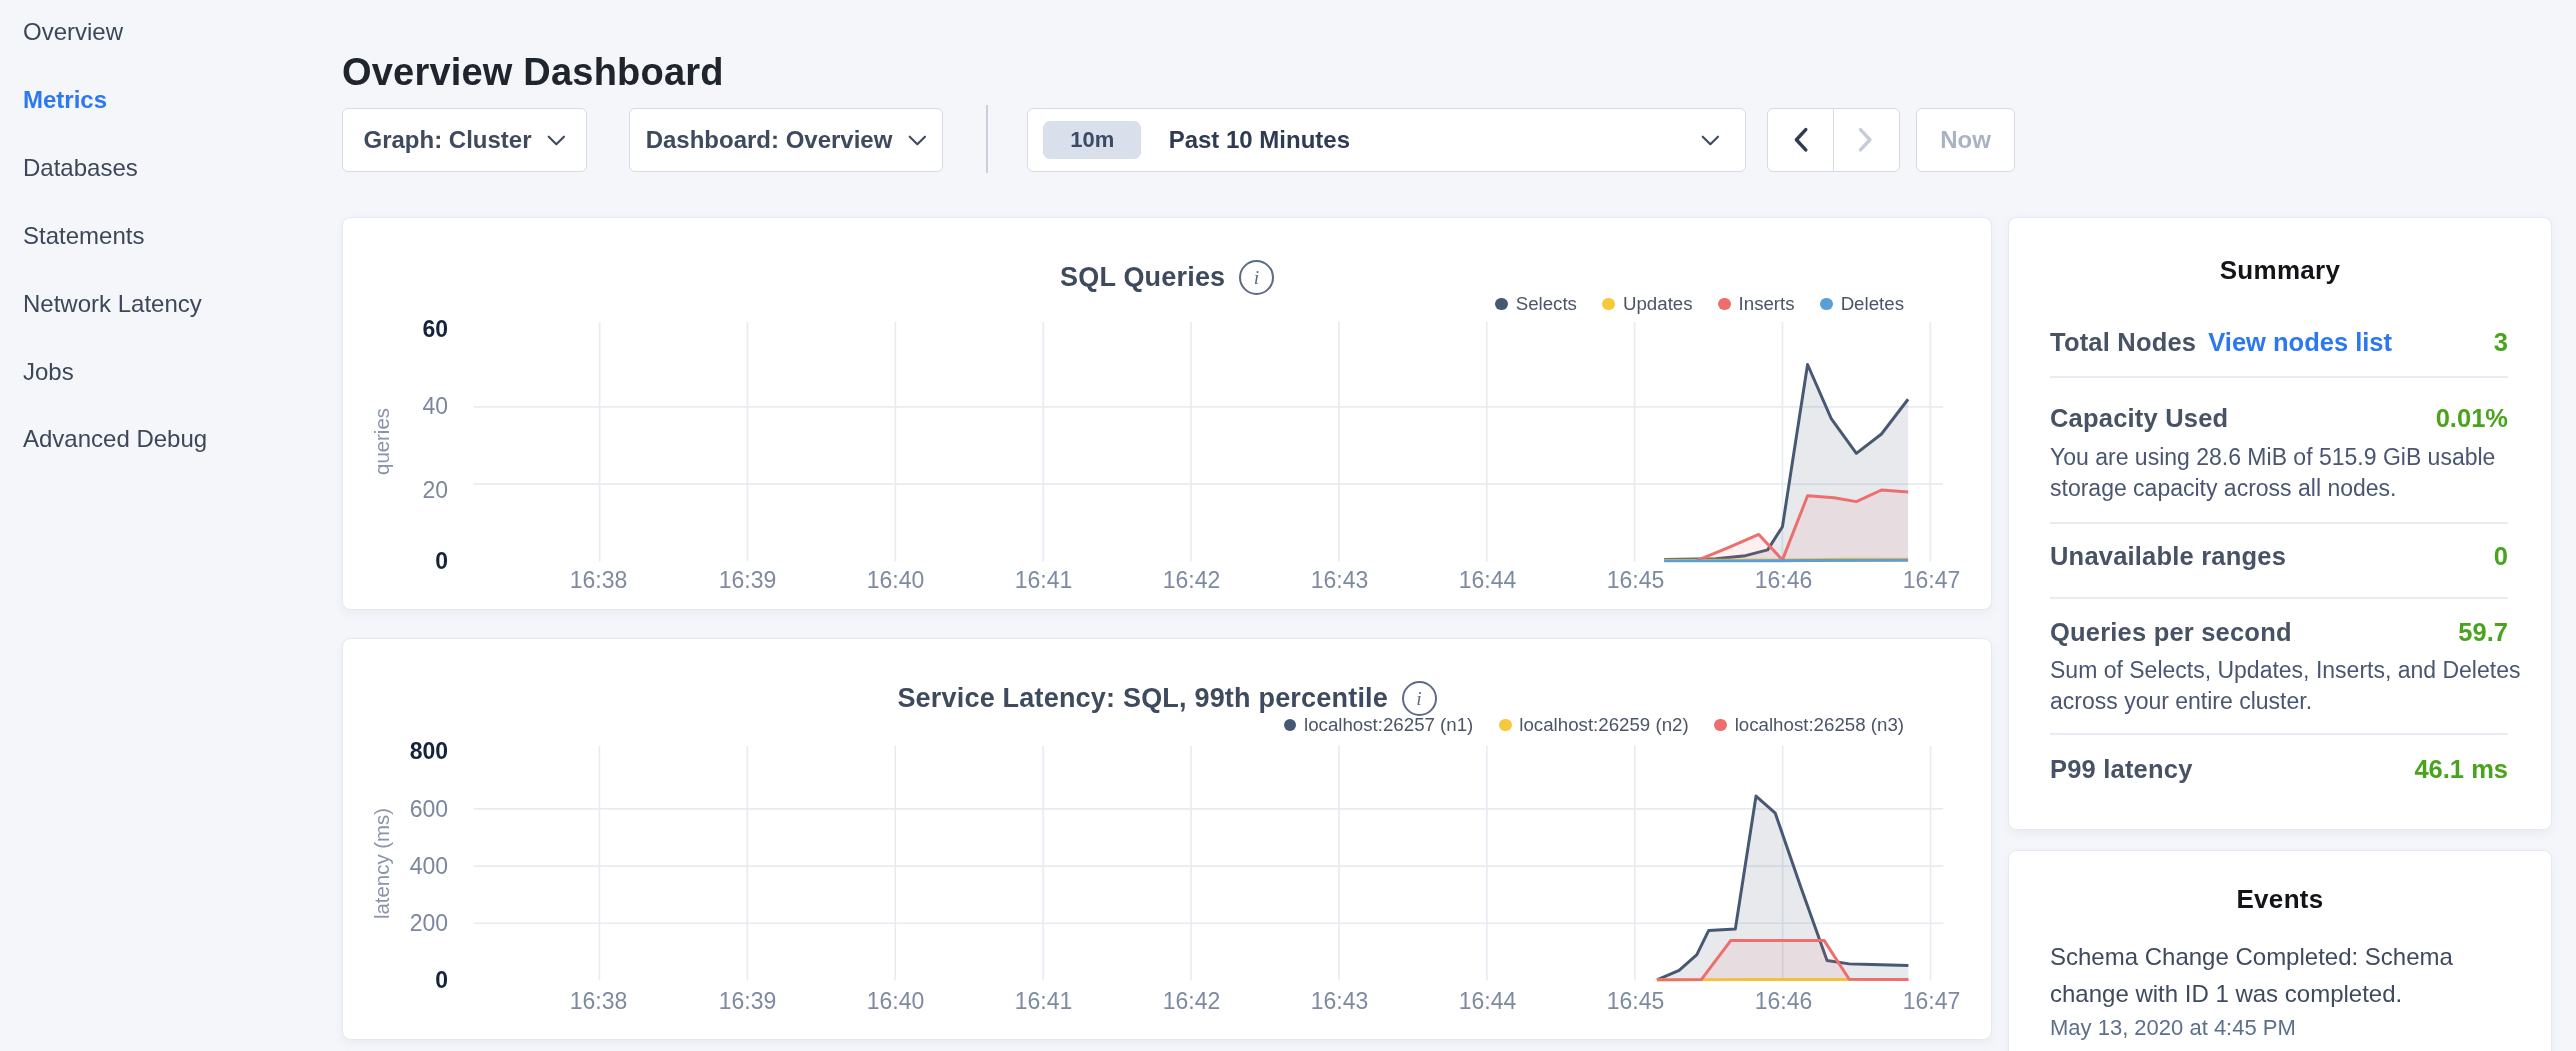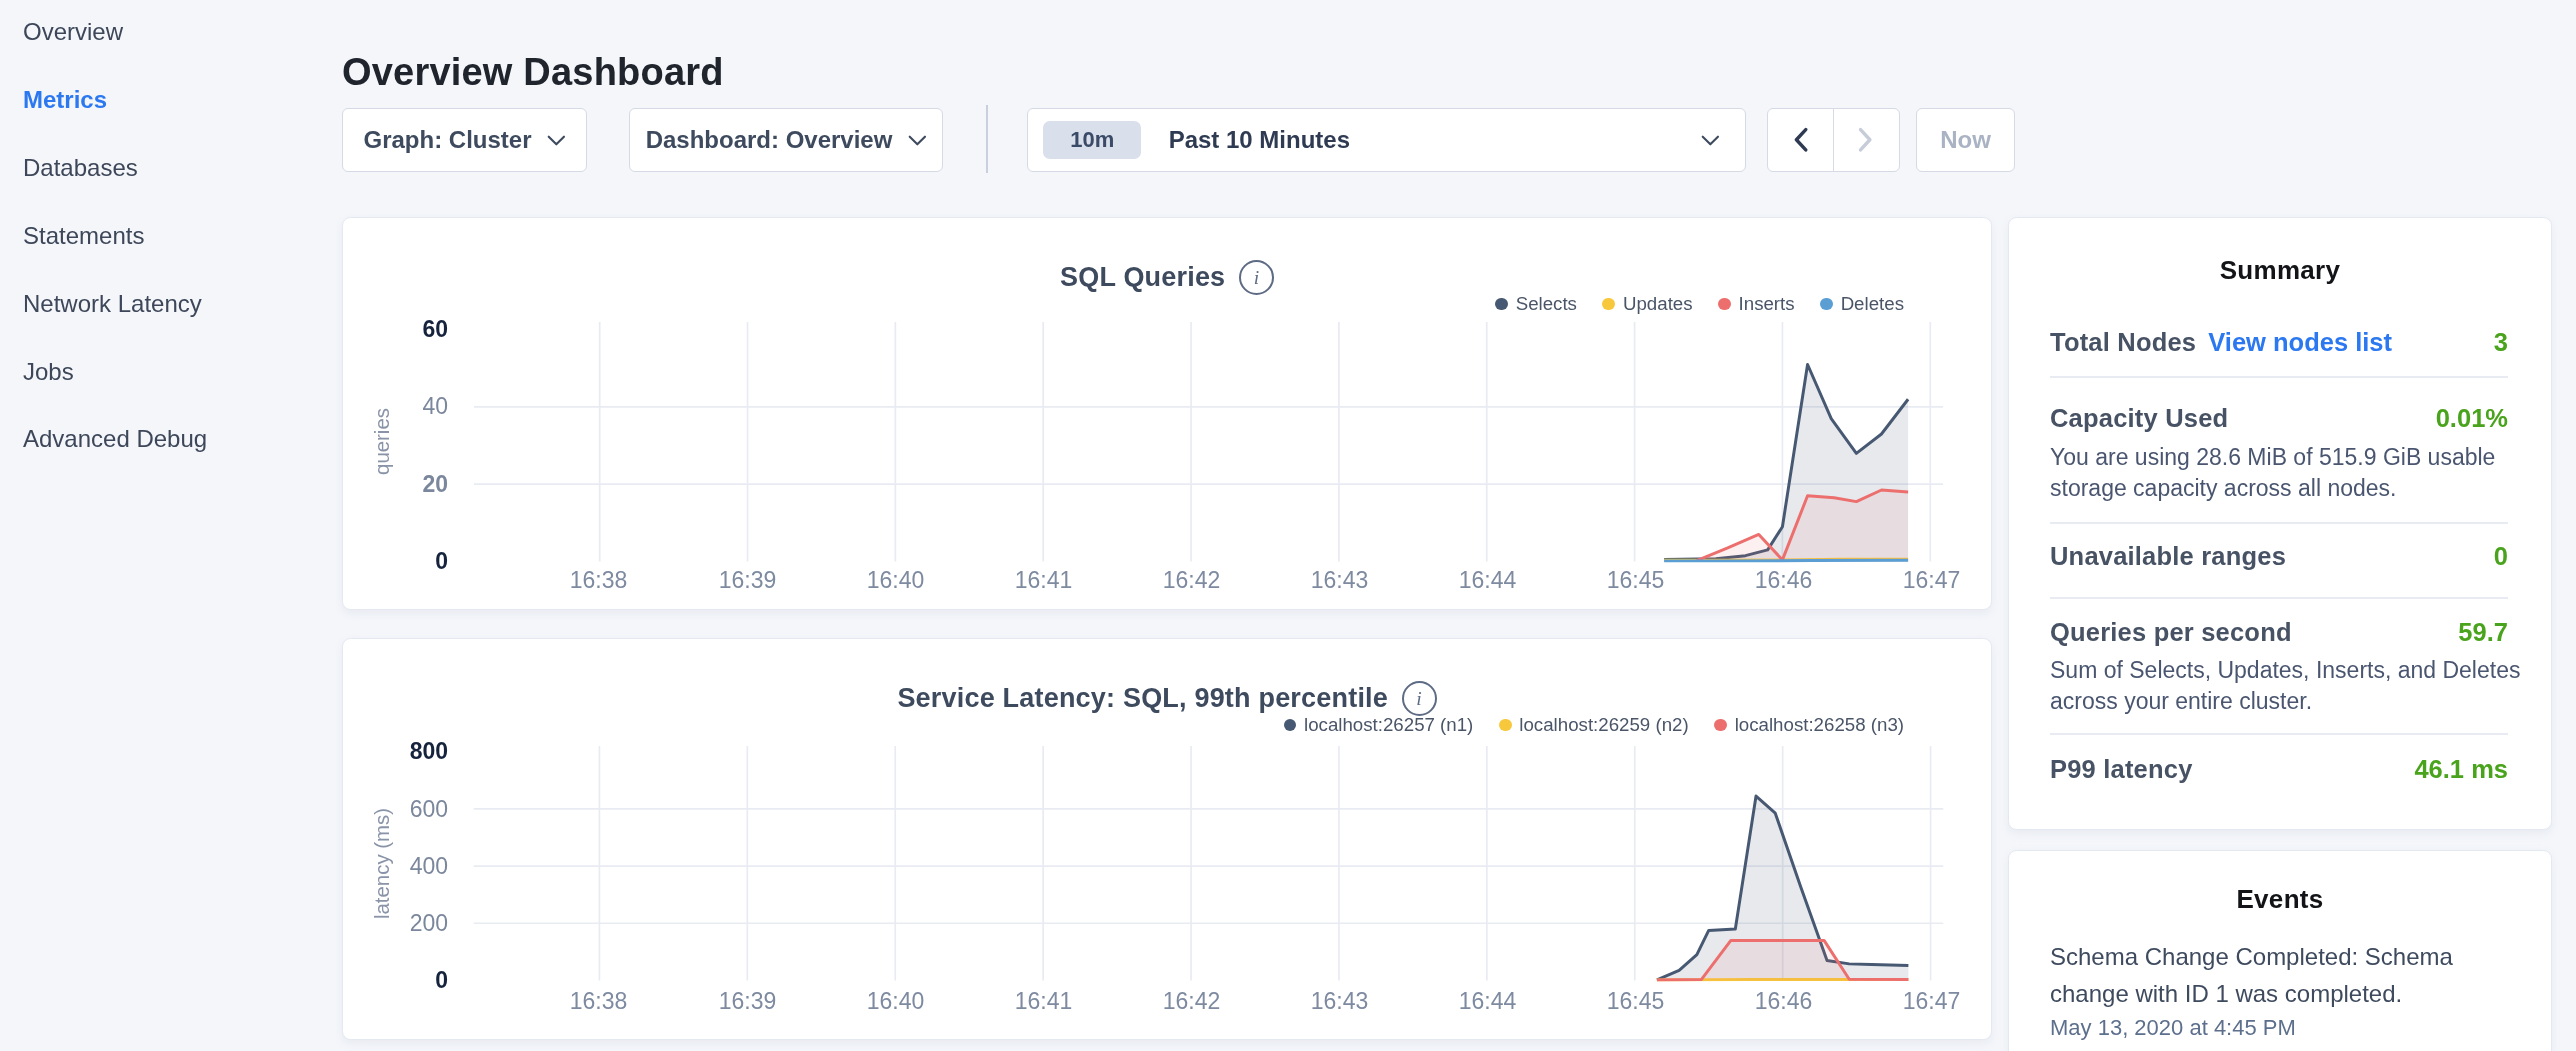--- a/index.html
+++ b/index.html
@@ -151,21 +151,21 @@
           <line x1="0" y1="100.06451612903226" x2="1730" y2="100.06451612903226" stroke="#e8ebf2" stroke-width="2"></line>
           <path d="M 1401.6203703703711,282 L 1401.6203703703711,279.7258064516129 L 1462.5603864734296,278.81612903225806 L 1497.3832528180358,275.1774193548387 L 1523.5004025764895,268.35483870967744 L 1540.9118357487926,241.06451612903226 L 1570.5112721417077,50.03225806451613 L 1598.3695652173913,113.70967741935482 L 1627.9690016103063,154.6451612903226 L 1657.5684380032212,131.90322580645162 L 1688.9090177133662,90.96774193548387 L 1688.9090177133662,282 Z" fill="rgba(71,88,114,0.13)" stroke="none"></path>
           <path d="M 1401.6203703703711,279.7258064516129 L 1462.5603864734296,278.81612903225806 L 1497.3832528180358,275.1774193548387 L 1523.5004025764895,268.35483870967744 L 1540.9118357487926,241.06451612903226 L 1570.5112721417077,50.03225806451613 L 1598.3695652173913,113.70967741935482 L 1627.9690016103063,154.6451612903226 L 1657.5684380032212,131.90322580645162 L 1688.9090177133662,90.96774193548387" fill="none" stroke="#475872" stroke-width="3.5" stroke-linejoin="round"></path>
           <path d="M 1401.6203703703711,280.63548387096773 L 1471.2661030595818,280.63548387096773 L 1540.9118357487926,280.18064516129033 L 1610.5575684380033,279.27096774193546 L 1688.9090177133662,279.27096774193546" fill="none" stroke="#f8c83c" stroke-width="3.5" stroke-linejoin="round"></path>
           <path d="M 1439.925523349437,282 L 1439.925523349437,281.09032258064514 L 1476.489533011273,266.0806451612903 L 1513.0535426731087,250.16129032258064 L 1540.9118357487926,280.18064516129033 L 1570.5112721417077,204.67741935483872 L 1601.8518518518524,206.9516129032258 L 1627.9690016103063,211.5 L 1657.5684380032212,197.8548387096774 L 1688.9090177133662,200.1290322580645 L 1688.9090177133662,282 Z" fill="rgba(236,111,110,0.10)" stroke="none"></path>
           <path d="M 1439.925523349437,281.09032258064514 L 1476.489533011273,266.0806451612903 L 1513.0535426731087,250.16129032258064 L 1540.9118357487926,280.18064516129033 L 1570.5112721417077,204.67741935483872 L 1601.8518518518524,206.9516129032258 L 1627.9690016103063,211.5 L 1657.5684380032212,197.8548387096774 L 1688.9090177133662,200.1290322580645" fill="none" stroke="#ec6f6e" stroke-width="3.5" stroke-linejoin="round"></path>
           <path d="M 1401.6203703703711,281.31774193548387 L 1488.6775362318847,281.31774193548387 L 1575.7347020933985,280.86290322580646 L 1688.9090177133662,280.63548387096773" fill="none" stroke="#5b9ed4" stroke-width="3.5" stroke-linejoin="round"></path>
         </svg>
       </div>
   <div class="ytick emph" style="left: -6px; top: 330px;">0</div>
-      <div class="ytick" style="left: -6px; top: 253px; font-weight: bold;">20</div>
+      <div class="ytick" style="left: -6px; top: 259px;">20</div>
       <div class="ytick" style="left: -6px; top: 175px;">40</div>
       <div class="ytick emph" style="left: -6px; top: 98px;">60</div>
       <div class="xtick" style="left: 196px; top: 349px;">16:38</div>
       <div class="xtick" style="left: 345px; top: 349px;">16:39</div>
       <div class="xtick" style="left: 493px; top: 349px;">16:40</div>
       <div class="xtick" style="left: 641px; top: 349px;">16:41</div>
       <div class="xtick" style="left: 789px; top: 349px;">16:42</div>
       <div class="xtick" style="left: 937px; top: 349px;">16:43</div>
       <div class="xtick" style="left: 1085px; top: 349px;">16:44</div>
       <div class="xtick" style="left: 1233px; top: 349px;">16:45</div>

